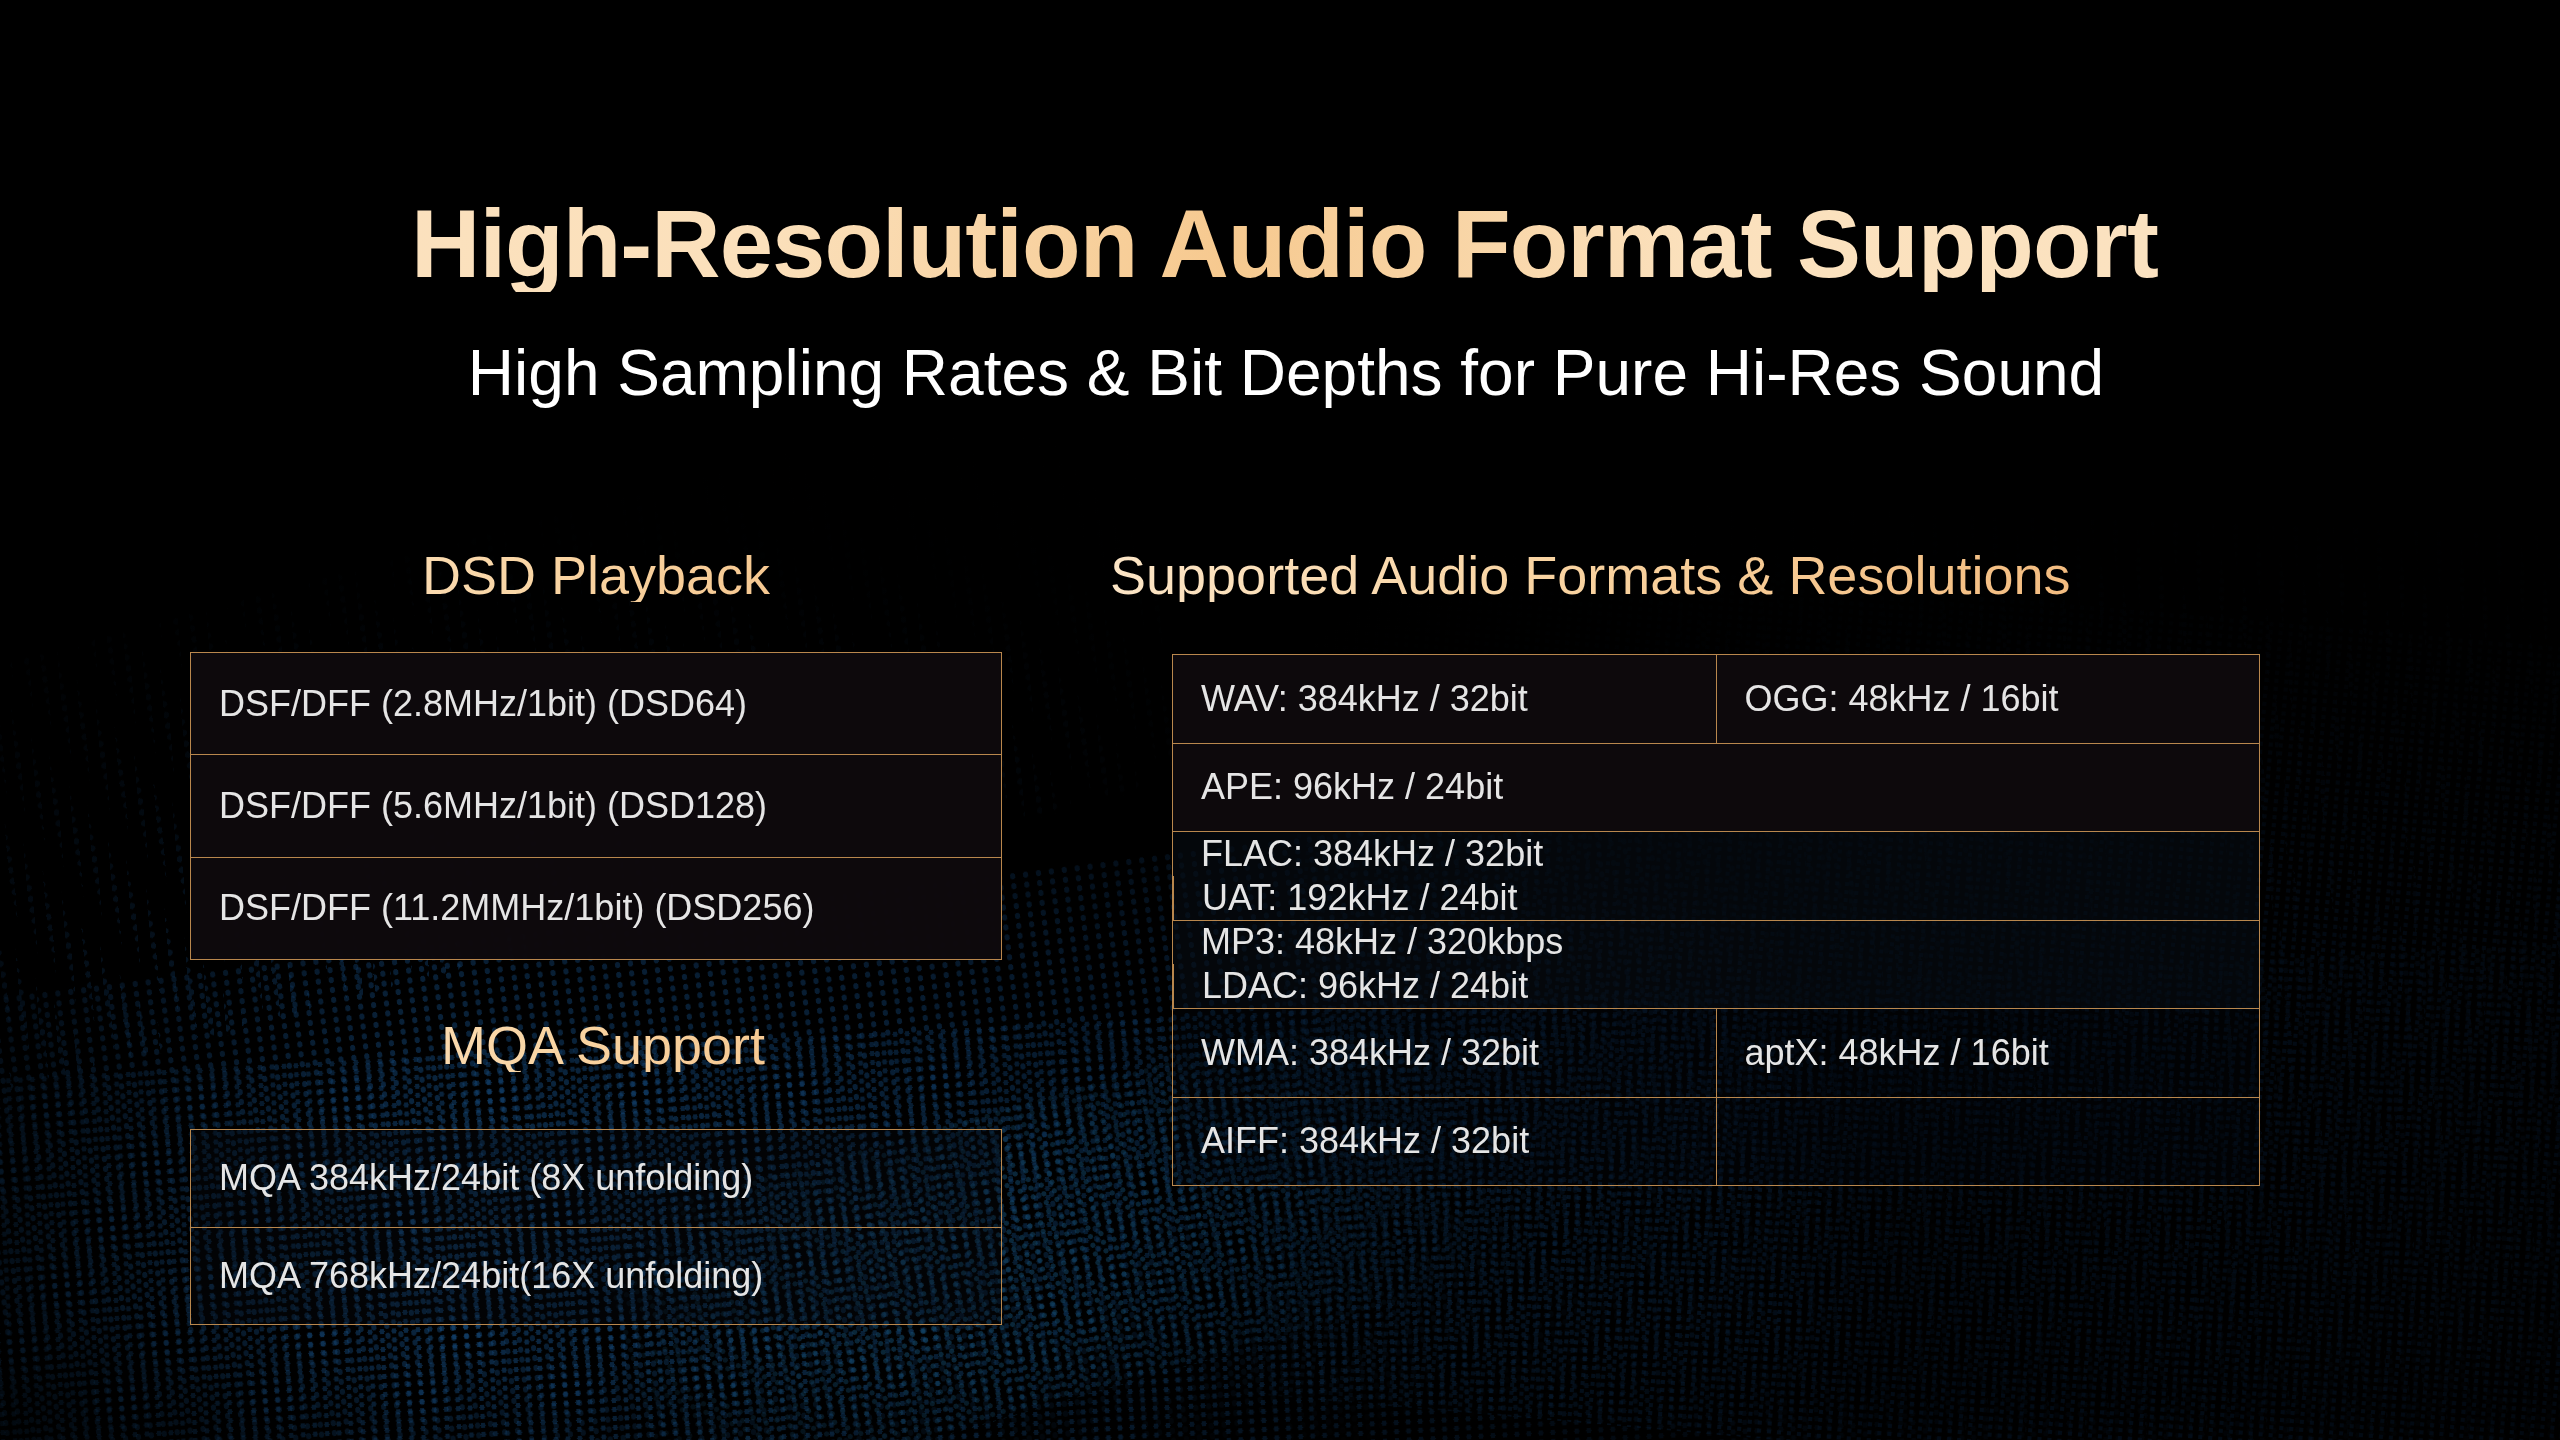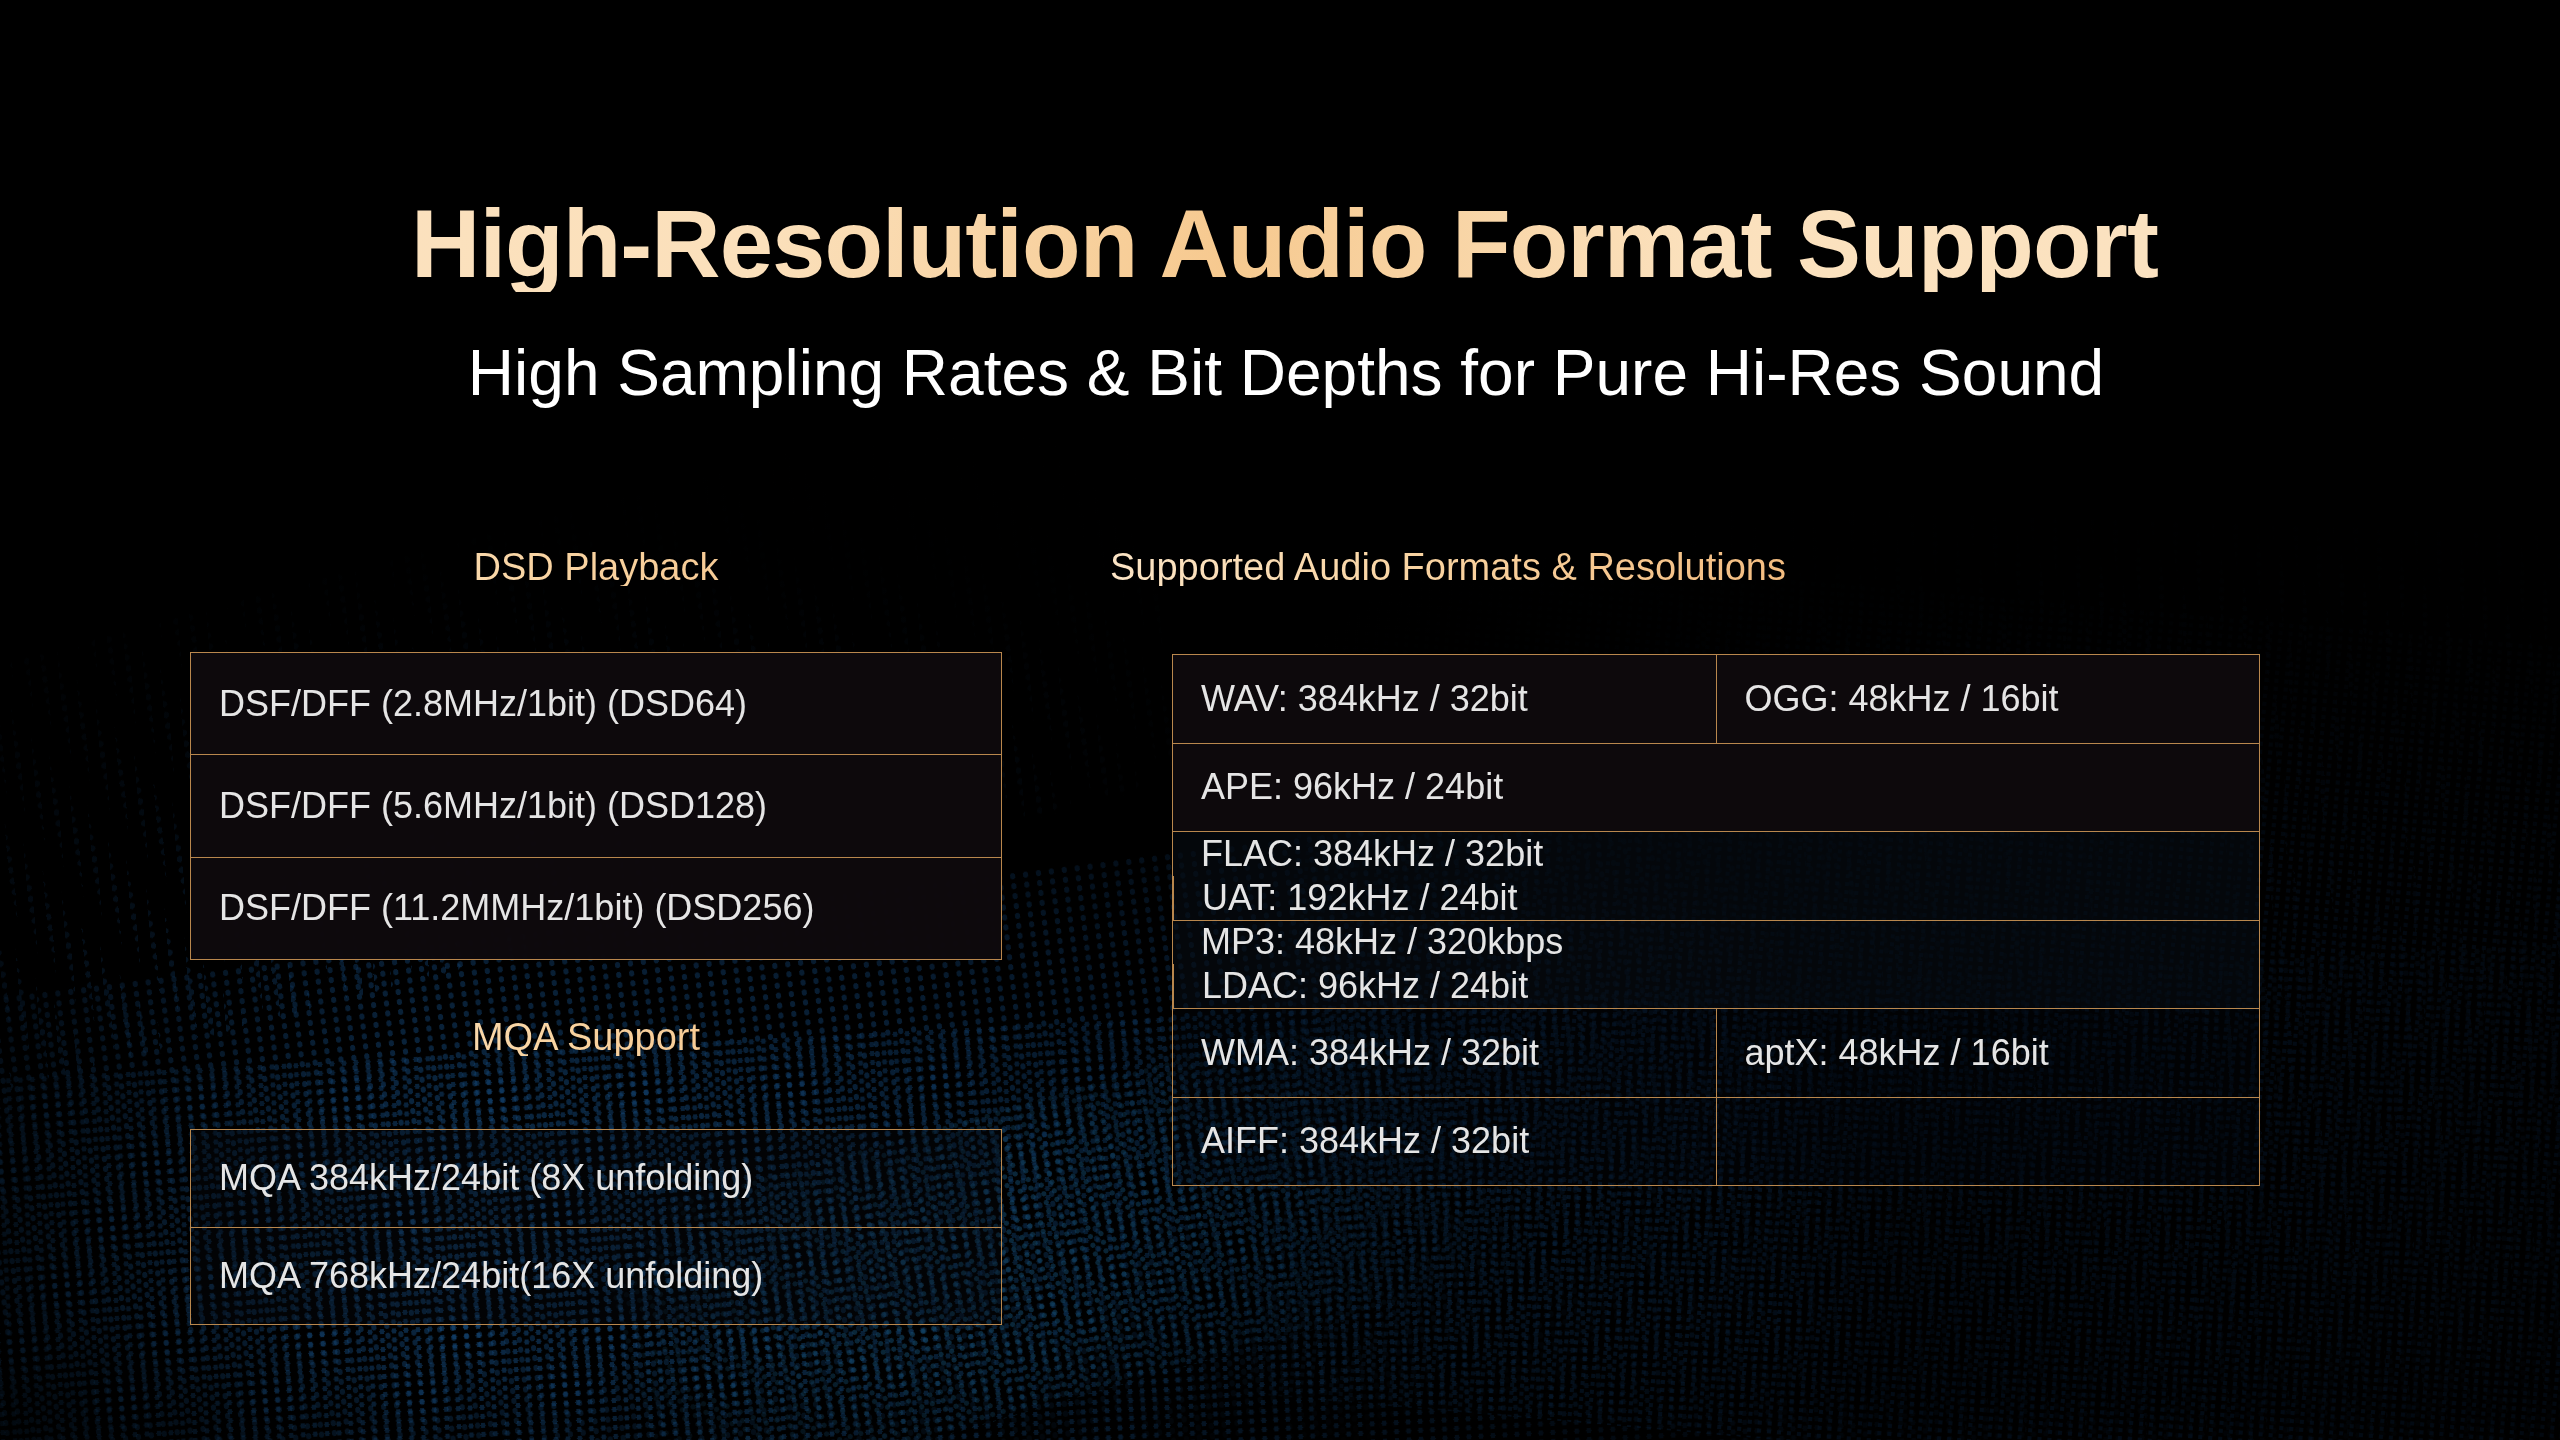--- a/index.html
+++ b/index.html
@@ -102,28 +102,28 @@
     -webkit-text-fill-color:transparent;
     white-space:nowrap;
     padding-left:9px;
   }
   #subtitle{
     position:absolute;left:12px;right:0;top:288px;text-align:center;
     font-size:64px;font-weight:normal;line-height:1;color:#ffffff;white-space:nowrap;
   }
 
   .sec-head{
-    position:absolute;font-size:38px;line-height:1;white-space:nowrap;
+    position:absolute;font-size:54px;line-height:1;white-space:nowrap;
     color:#f7d6a8;
     background:linear-gradient(95deg,#fce5c6 0%,#f9d4a2 45%,#f3bc80 100%);
     -webkit-background-clip:text;background-clip:text;
     -webkit-text-fill-color:transparent;
   }
   #head-dsd{left:190px;width:812px;top:548px;text-align:center;}
-  #head-mqa{left:180px;width:812px;top:1018px;text-align:center;}
+  #head-mqa{left:197px;width:812px;top:1018px;text-align:center;}
   #head-formats{left:1110px;top:548px;text-align:center;}
 
   .tbl{position:absolute;border:1px solid #b9874d;box-sizing:border-box;display:flex;flex-direction:column;}
   .tbl .row{display:flex;flex:1 1 auto;}
   .tbl .row + .row{border-top:1px solid #b9874d;}
   .tbl .cell{
     flex:1 1 0;display:flex;align-items:center;
     padding-left:28px;box-sizing:border-box;
     font-size:36px;color:#e5e5e5;white-space:nowrap;
   }

